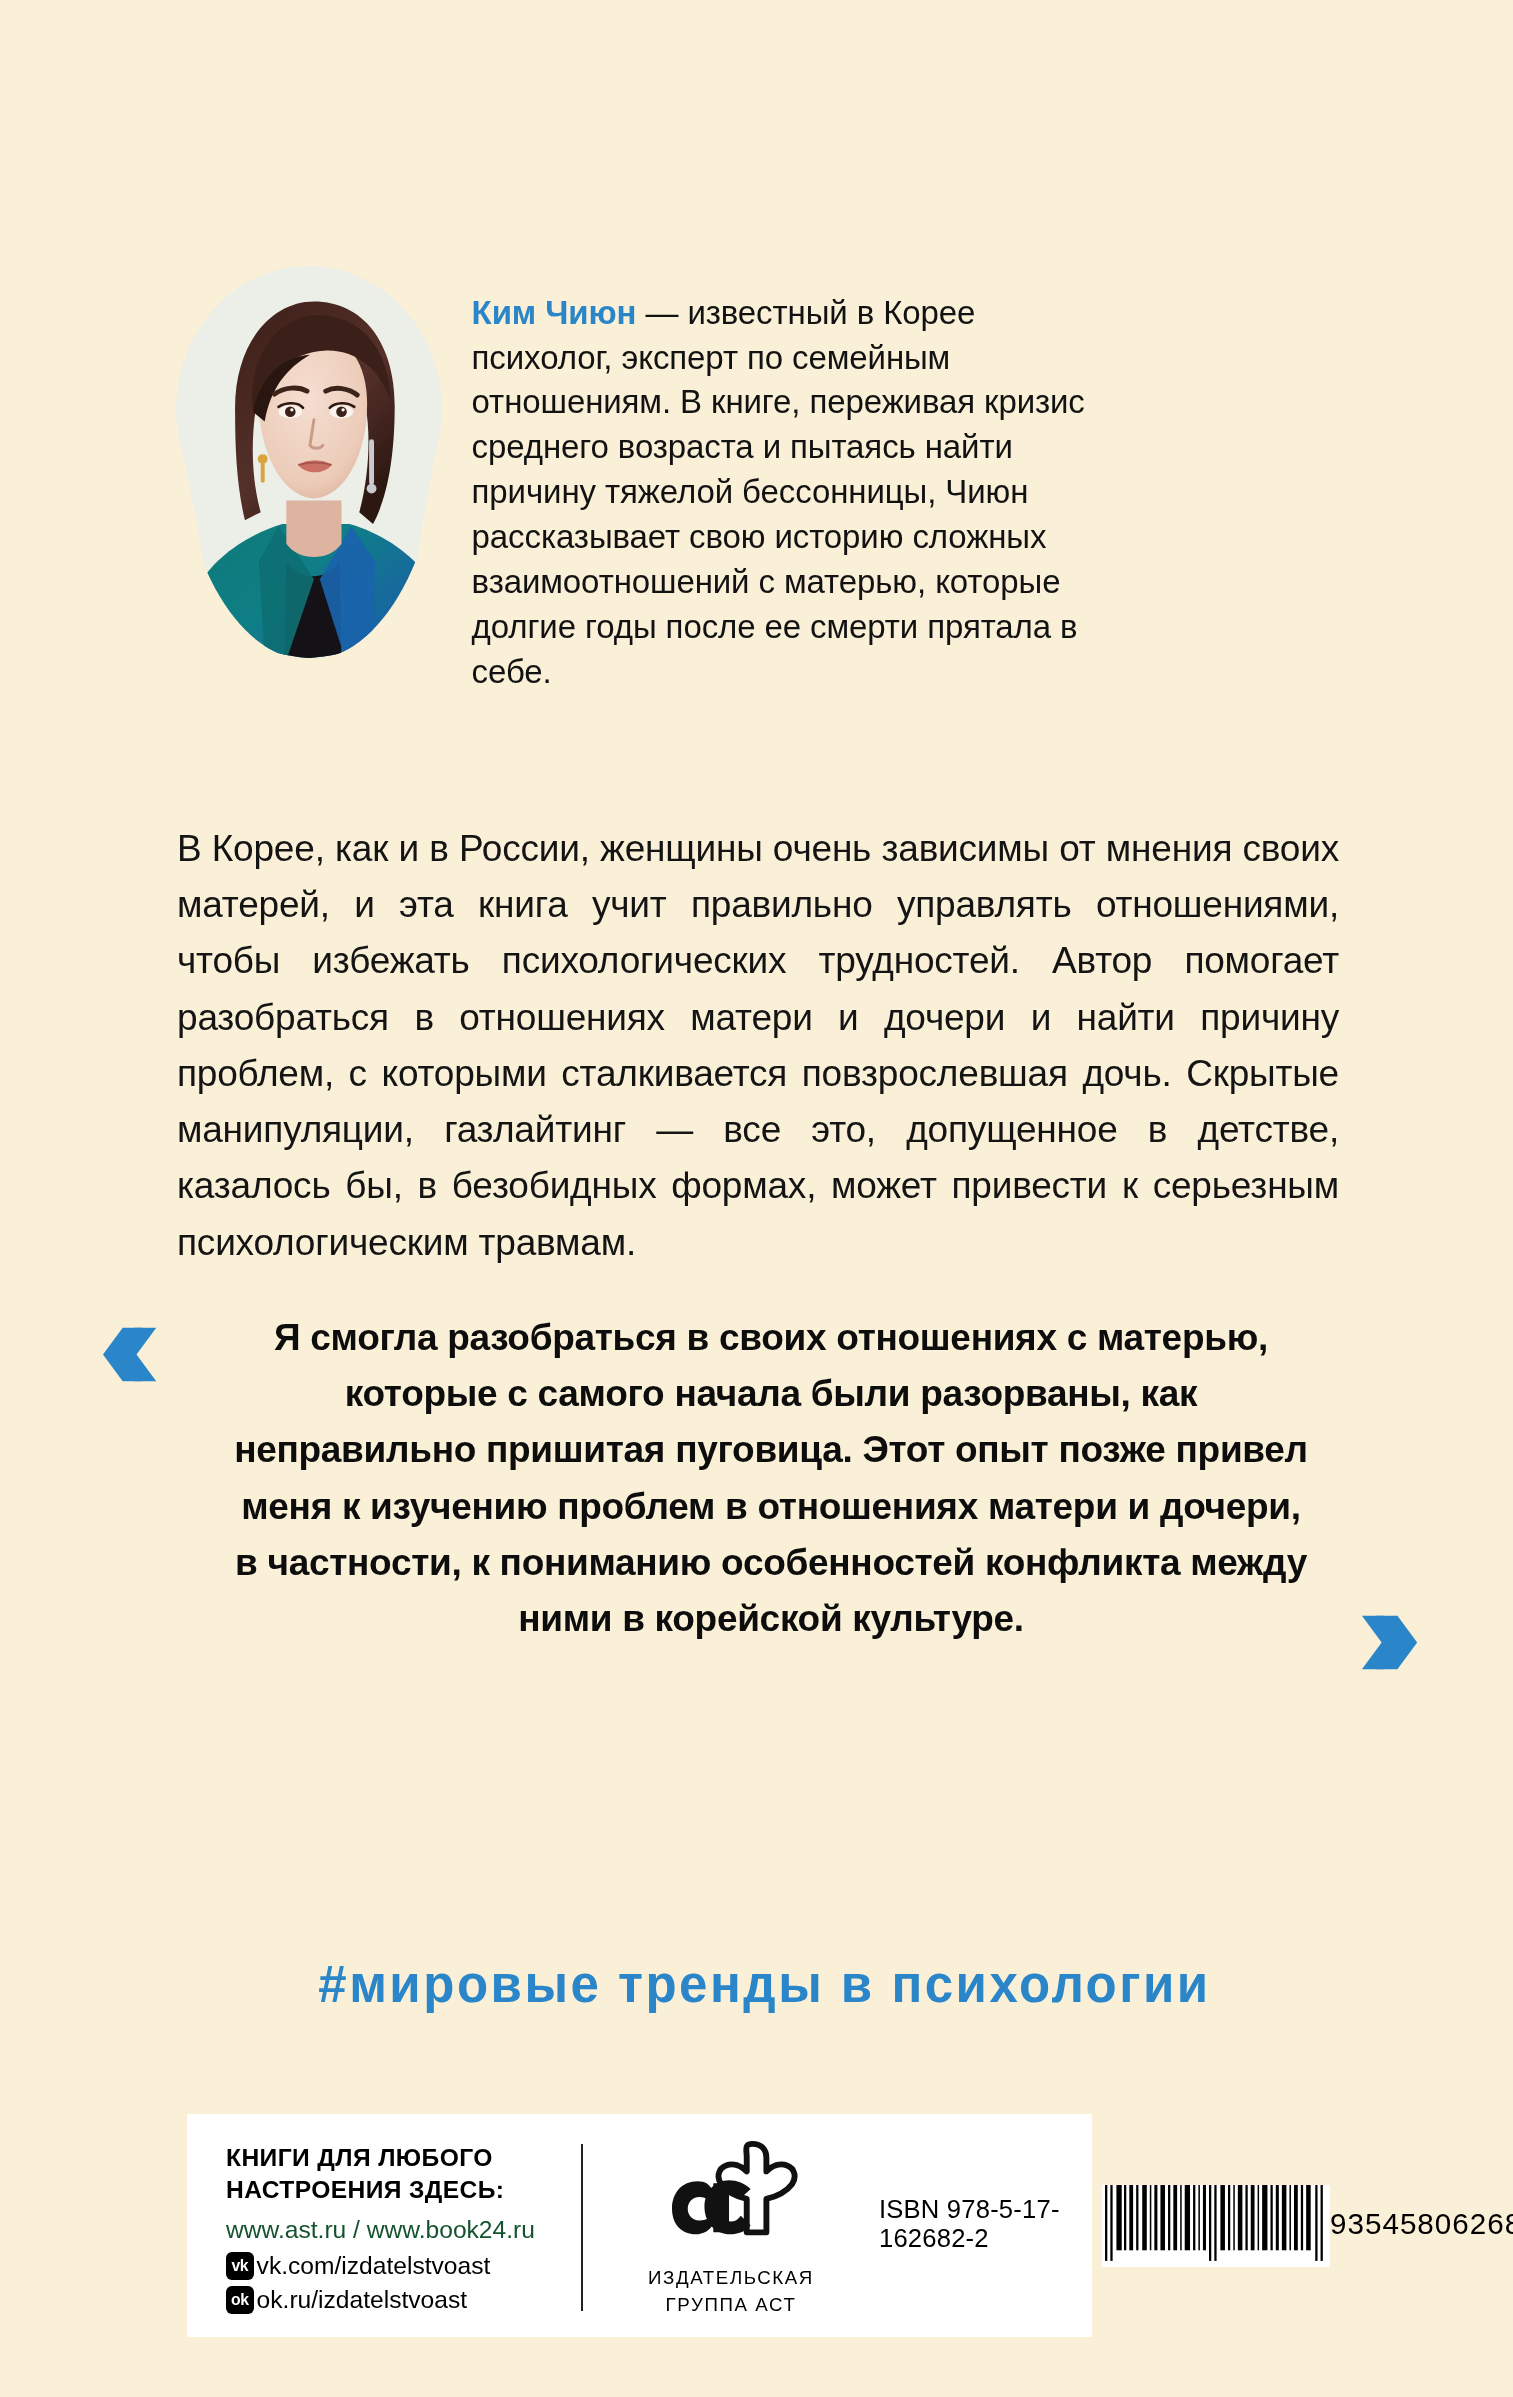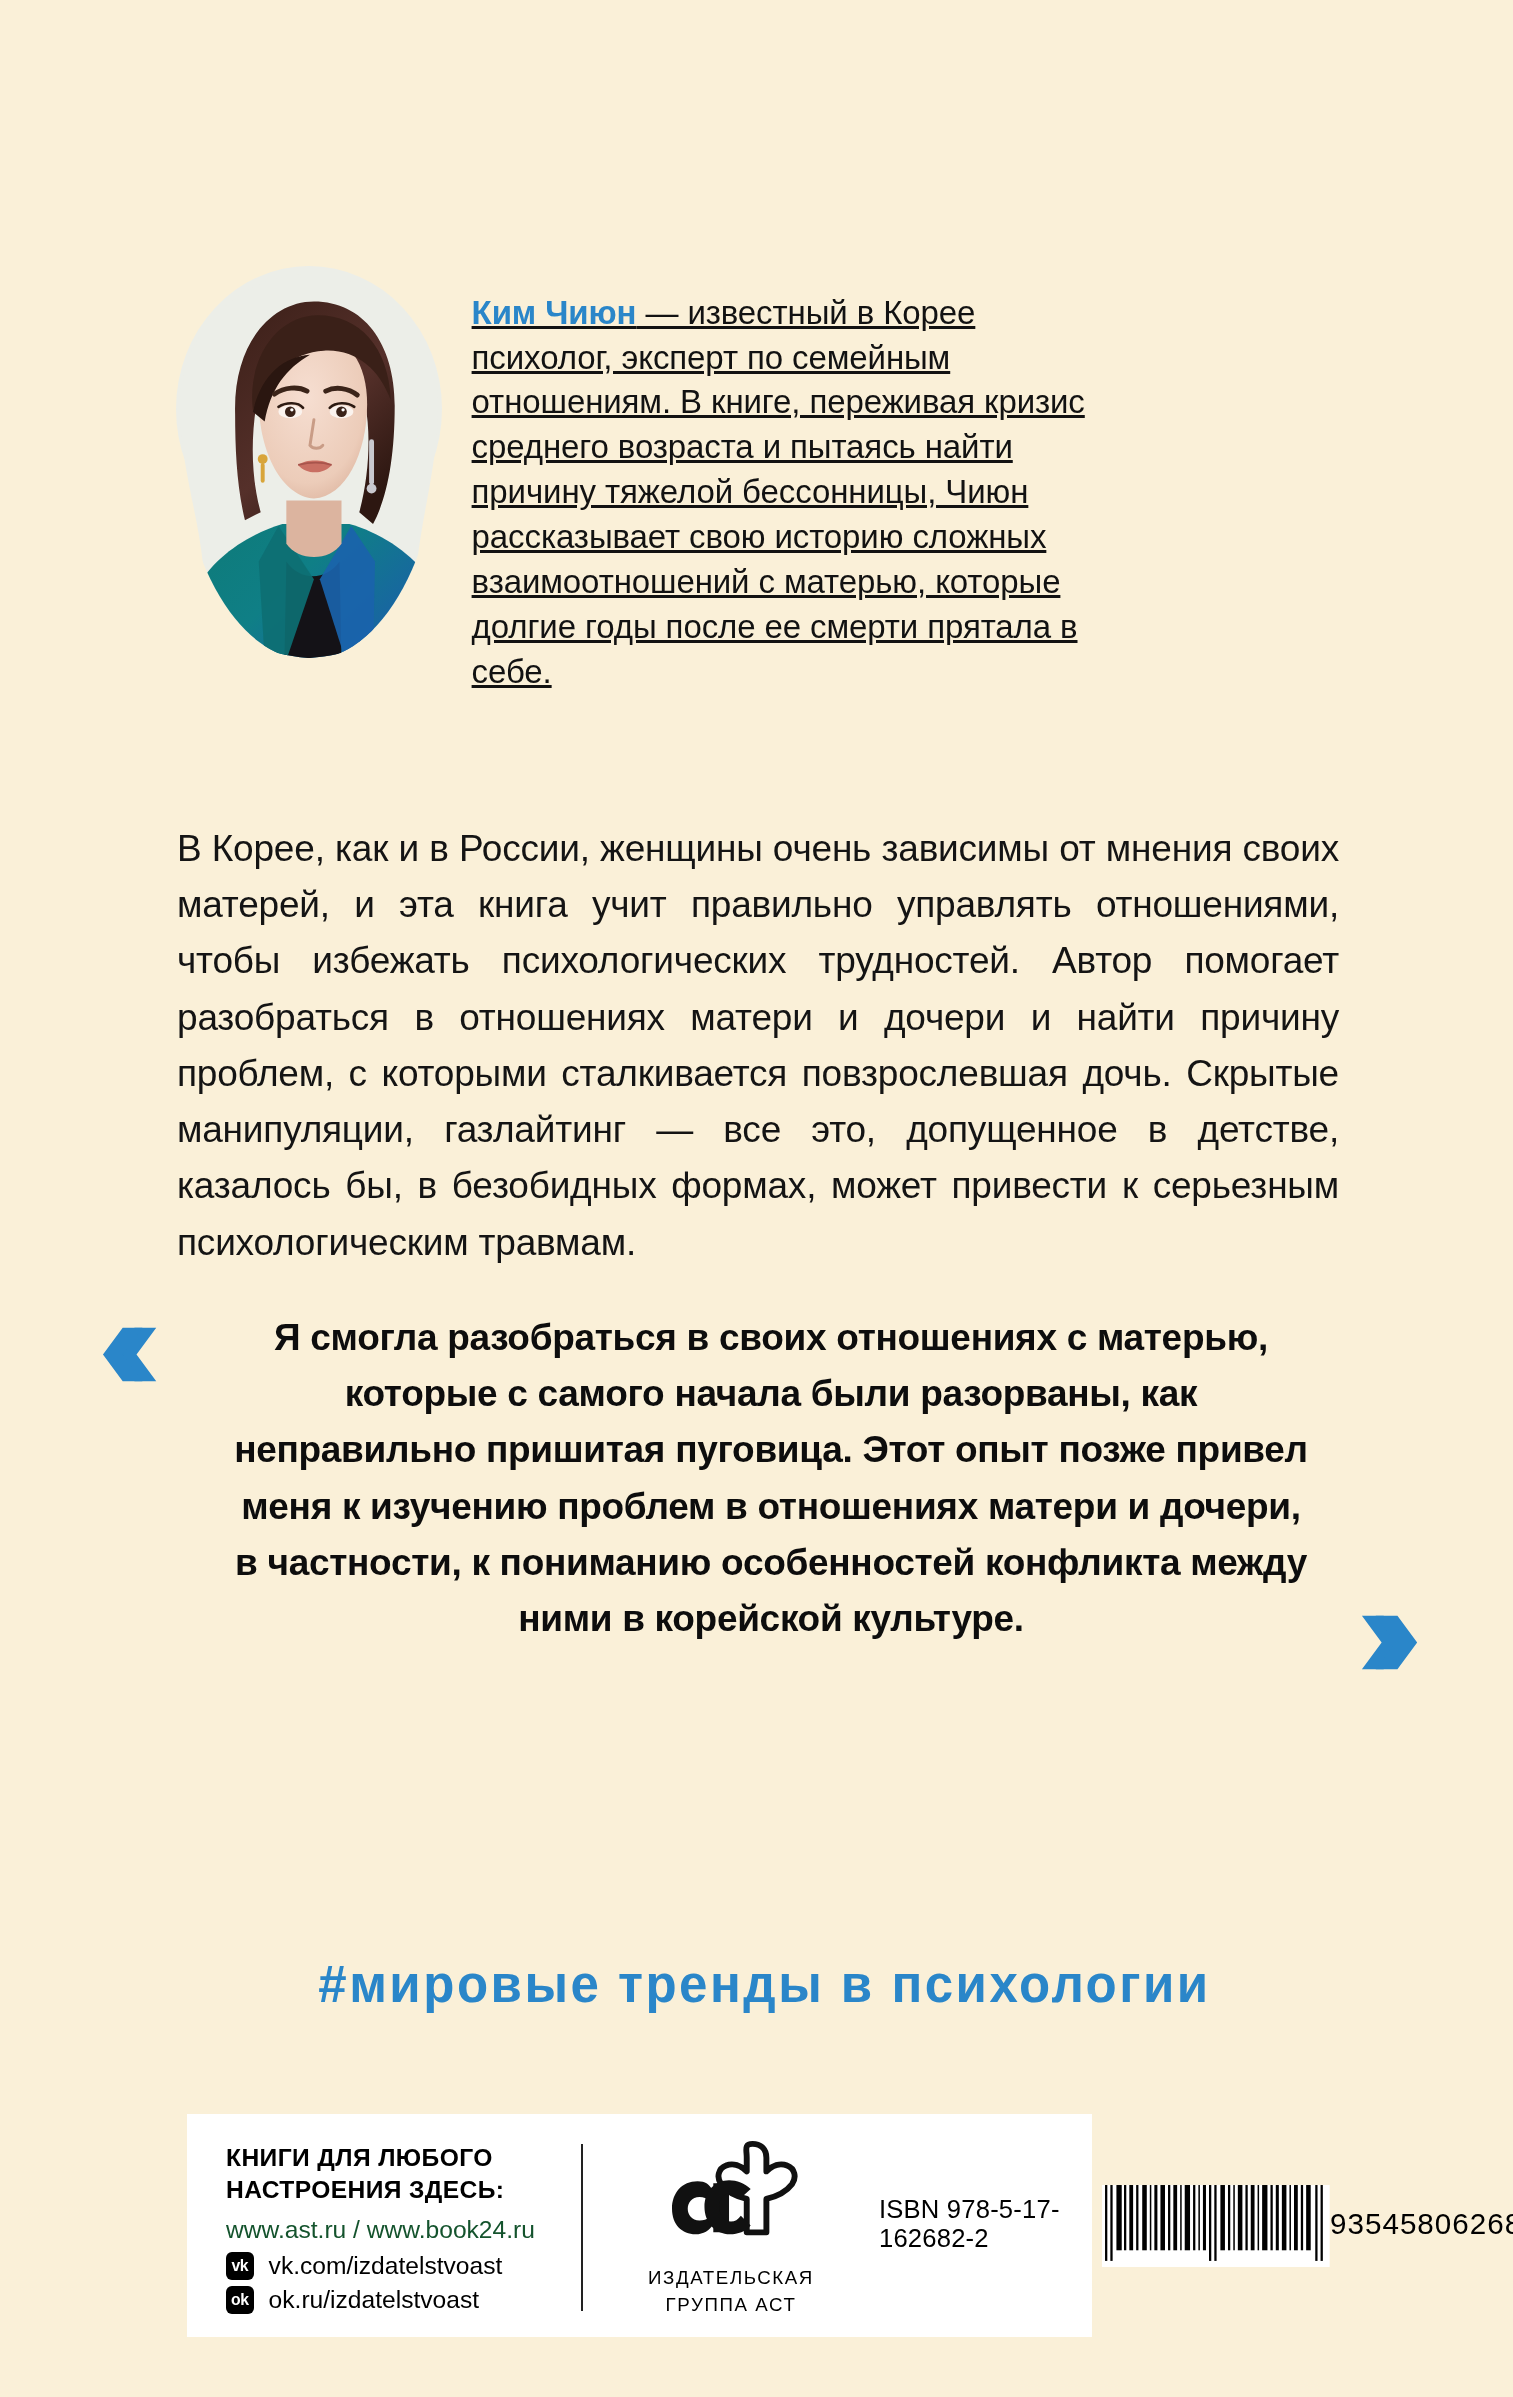--- a/index.html
+++ b/index.html
@@ -56,21 +56,20 @@
 
   .bio {
     flex: 1 1 auto;
     padding-left: 27.6px;
     padding-top: 21.7px;
     font-size: 33px;
     line-height: 1.36;
     letter-spacing: -0.1px;
     max-width: 630px;
     color: #121212;
-    text-decoration: underline;
   }
   .bio .name {
     color: #2a86c9;
     font-weight: 700;
   }
 
   
   .body-copy {
     position: absolute;
     left: 177px;
@@ -163,21 +162,21 @@
     width: 27.6px;
     height: 27.6px;
     border-radius: 5.9px;
     background: #000;
     color: #fff;
     font-size: 15.8px;
     font-weight: 700;
     display: flex;
     align-items: center;
     justify-content: center;
-    margin-right: 15px;
+    margin-right: 3px;
     flex: 0 0 27.6px;
     letter-spacing: -0.5px;
   }
   .foot-divider {
     width: 2px;
     background: #222;
     margin: 29.6px 0 25.6px 0;
     flex: 0 0 2px;
   }
   .foot-mid {

